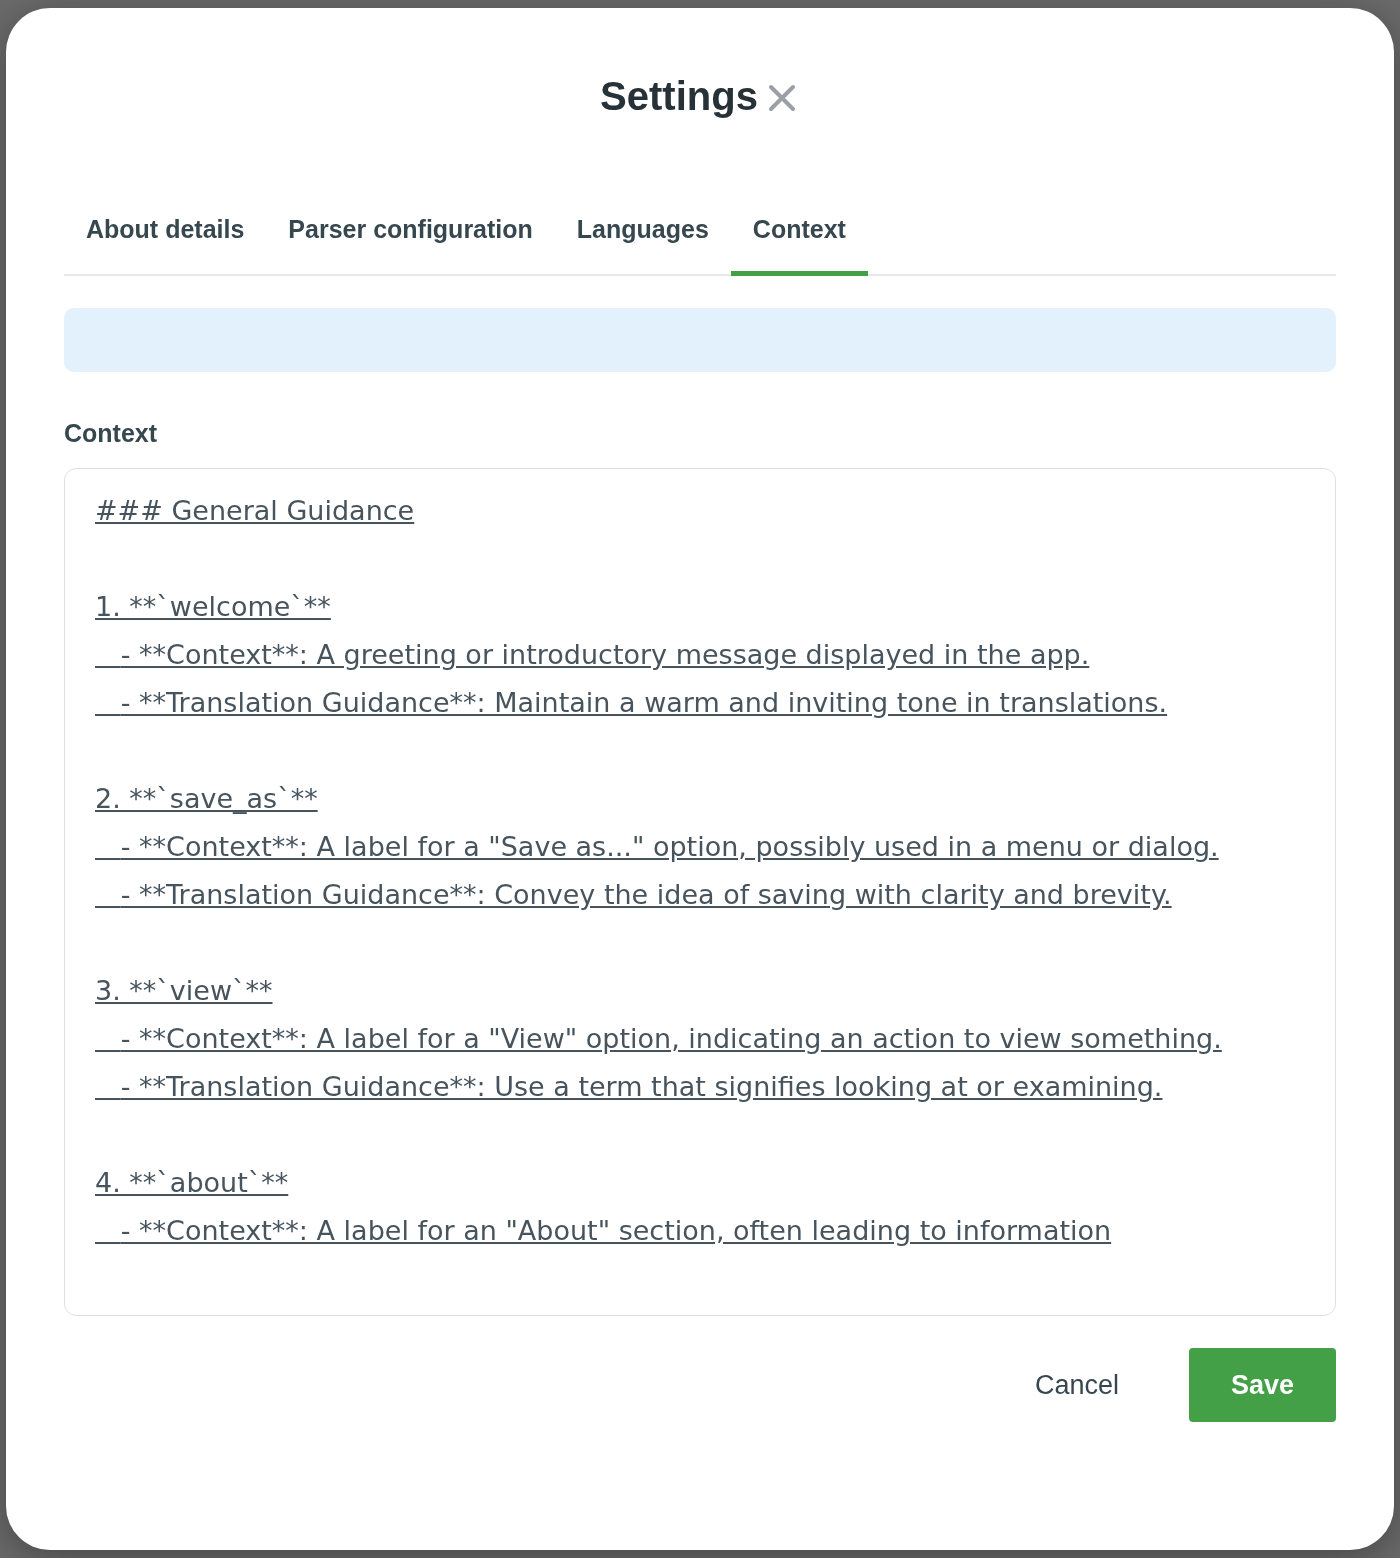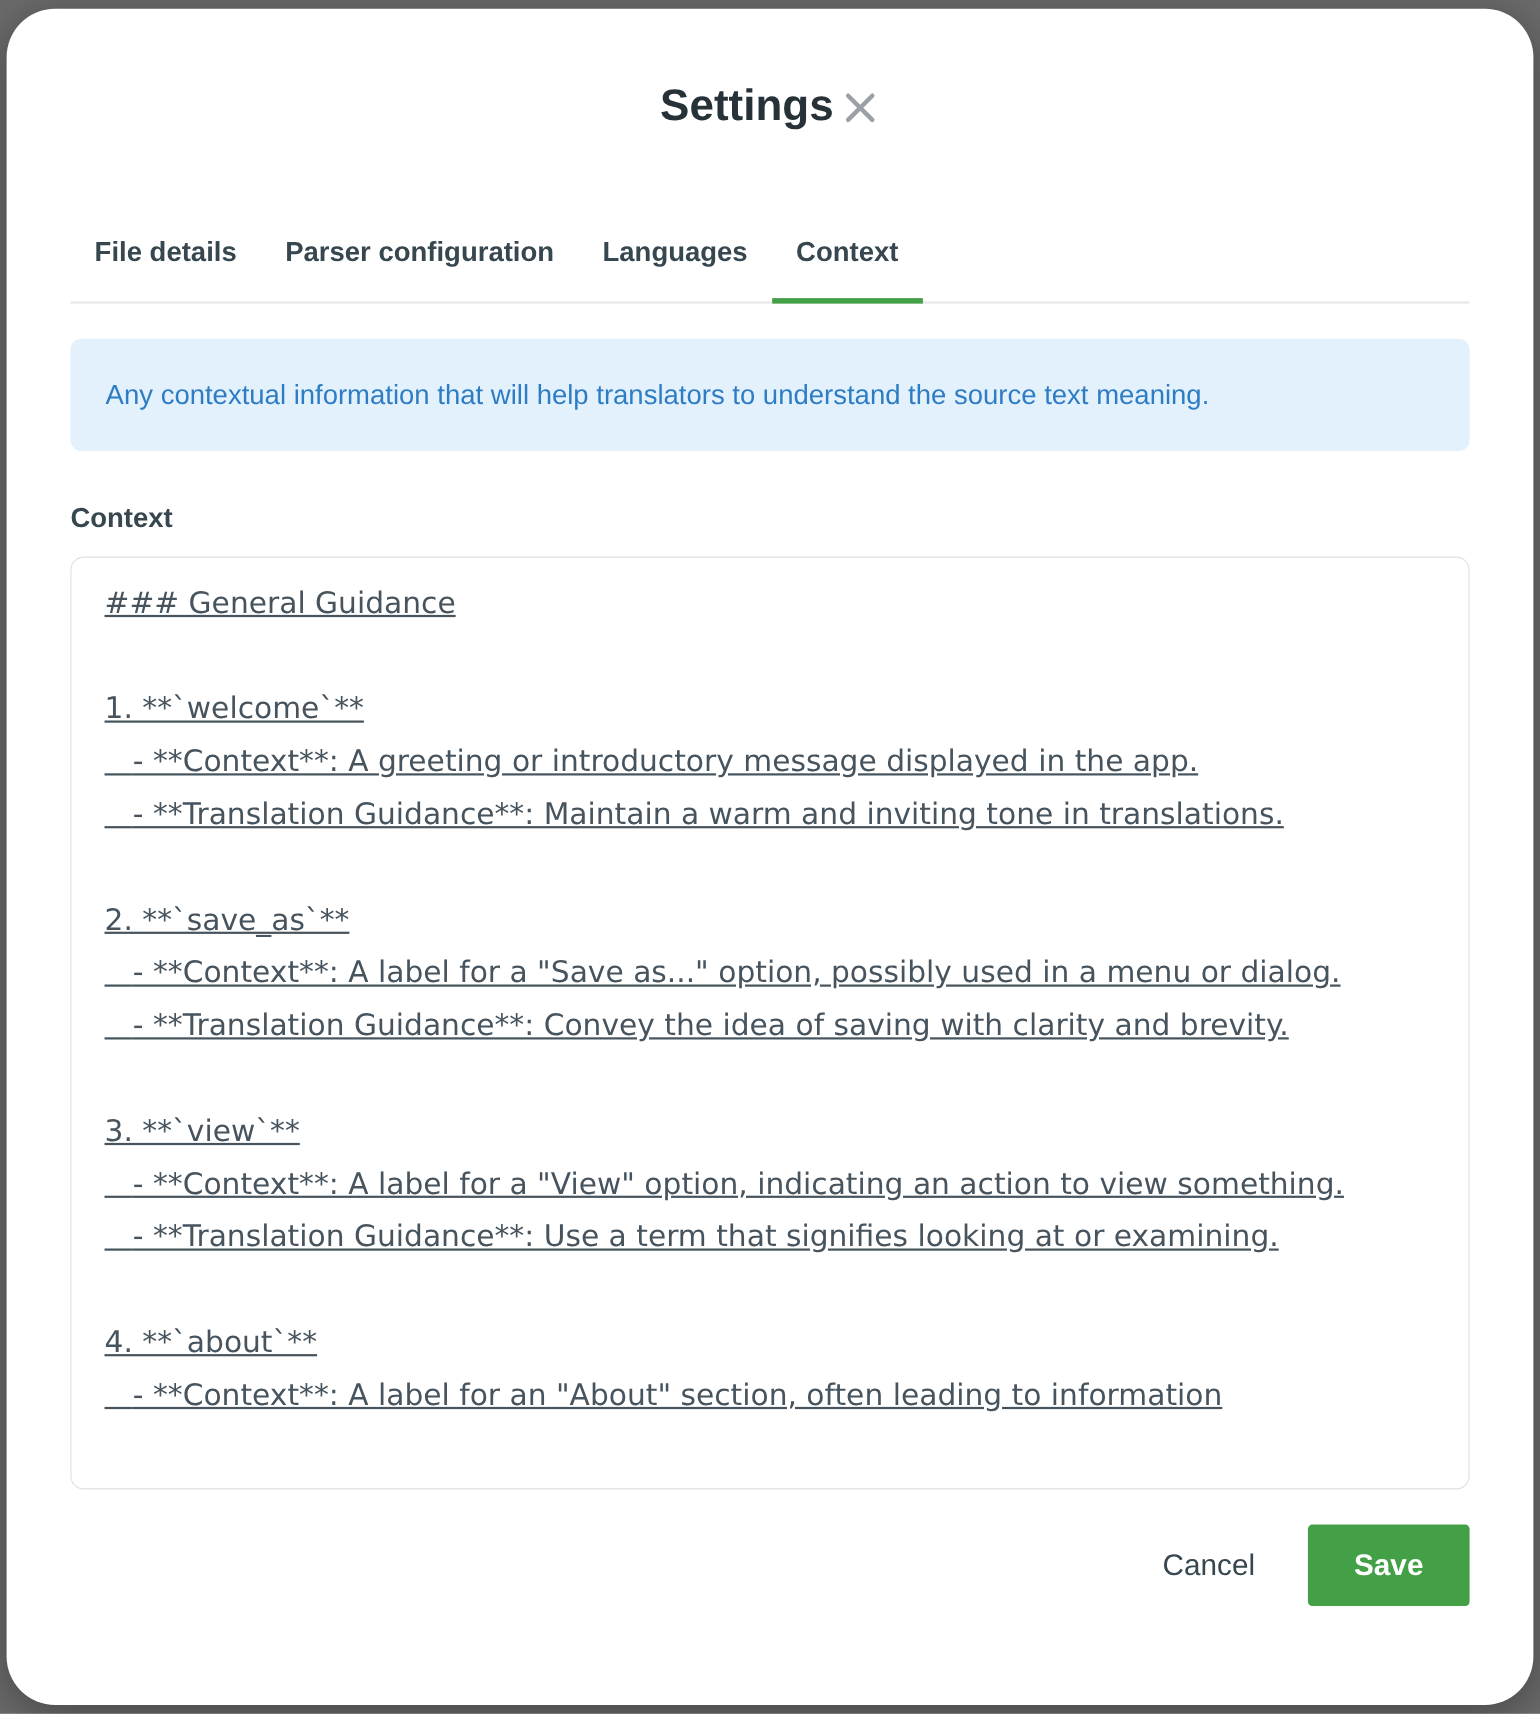--- a/index.html
+++ b/index.html
@@ -98,21 +98,21 @@
     color: #47545e;
     background: #ffffff;
     text-decoration: underline;
   }
 
   .modal-footer {
     margin-top: 32px;
     display: flex;
     justify-content: flex-end;
     align-items: center;
-    gap: 48px;
+    gap: 70px;
   }
   .cancel-btn {
     background: none;
     border: none;
     cursor: pointer;
     font-family: "Liberation Sans", sans-serif;
     font-size: 27px;
     font-weight: 500;
     color: #37474f;
     padding: 10px 0;
@@ -140,28 +140,27 @@
     <button class="close-btn" aria-label="Close">
       <span>
         <svg width="36" height="36" viewBox="0 0 36 36">
           <path d="M7 7 L29 29 M29 7 L7 29" stroke="#9aa0a6" stroke-width="4" stroke-linecap="round" fill="none"></path>
         </svg>
       </span>
     </button>
   </div>
 
   <div class="tabs">
-    <div class="tab">File details</div>
+    <div class="tab">About details</div>
     <div class="tab">Parser configuration</div>
     <div class="tab">Languages</div>
     <div class="tab active">Context</div>
   </div>
 
   <div class="banner">
-    <div>Any contextual information that will help translators to understand the source text meaning.</div>
   </div>
 
   <div class="field-label">Context</div>
 
   <textarea class="context-textarea" spellcheck="false" style="">### General Guidance
 
 1. **`welcome`**
    - **Context**: A greeting or introductory message displayed in the app.
    - **Translation Guidance**: Maintain a warm and inviting tone in translations.
 

